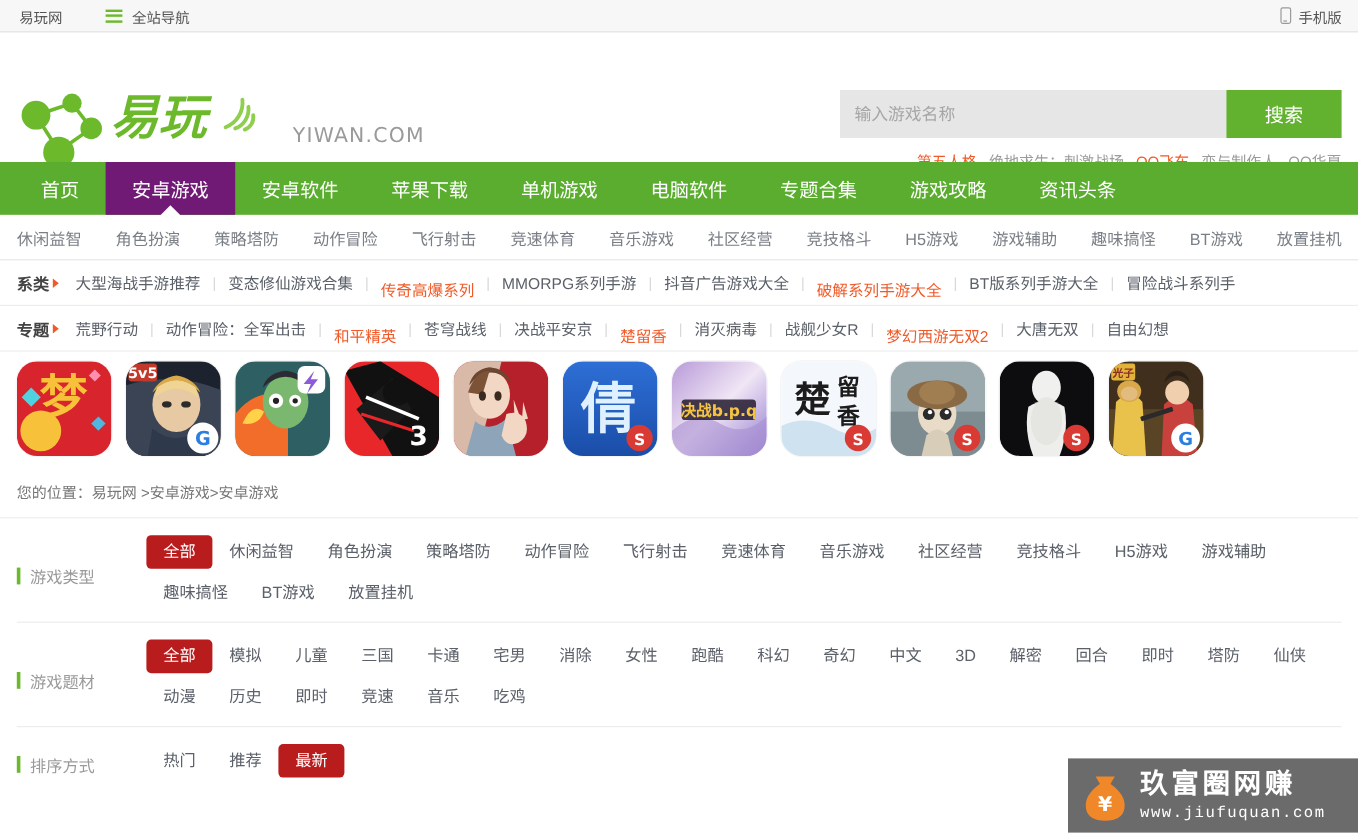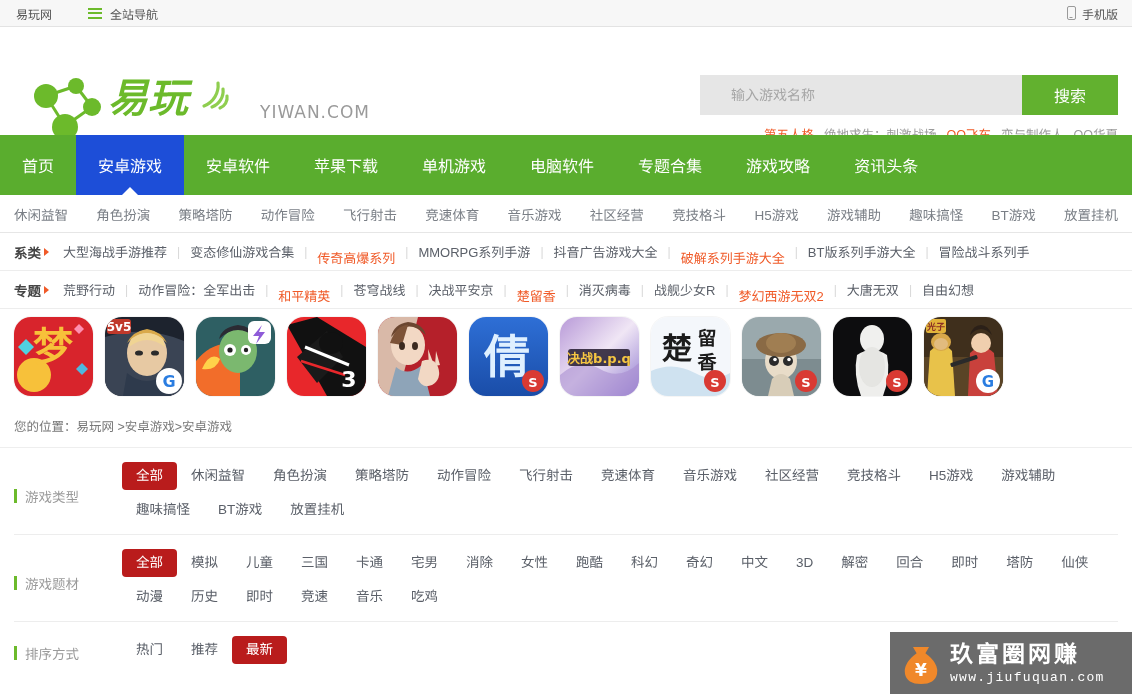--- a/index.html
+++ b/index.html
@@ -48,59 +48,60 @@
   }
   .topbar-right-label { color: #555; font-size: 12px; }
 
   
   .header {
     position: relative;
     height: 108px;
     padding: 0 14px 0 14px;
   }
   .logo-wrap {
-    position: absolute; left: 30px; top: 47px;
+    position: absolute; left: 14px; top: 47px;
     display: flex; align-items: flex-start;
   }
   .logo-mark { width: 74px; height: 72px; }
   .logo-text { margin-left: 4px; margin-top: 2px; }
   .logo-cn { height: 46px; }
   .logo-en { margin-top: 1px; }
 
   .search-area { position: absolute; right: 14px; top: 48px; width: 418px; }
   .search-box { display: flex; height: 40px; }
   .search-input {
-    flex: 1; border: 0; background: #e6e6e6; padding: 0 31px;
+    flex: 1; border: 0; background: #e6e6e6; padding: 0 12px;
     font-size: 14px; color: #999;
     font-family: "Liberation Sans", "DejaVu Sans", sans-serif;
   }
   .search-input::placeholder { color: #a6a6a6; }
   .search-btn {
     width: 96px; border: 0; background: #62b12f; color: #fff;
     font-size: 16px; cursor: pointer;
     font-family: "Liberation Sans", "DejaVu Sans", sans-serif;
   }
   .hotwords {
     margin-top: 9px; display: flex; justify-content: flex-end;
     gap: 10px; font-size: 12.5px;
   }
   .hotword { color: #9b9b9b; cursor: pointer; white-space: nowrap; }
   .hotword.hl { color: #f05a28; }
 
   
   .mainnav {
-    height: 60px; background: #5aad2e; display: flex; align-items: stretch;
+    height: 44px; background: #5aad2e; display: flex; align-items: stretch;
     position: relative;
+    padding-left: 12px;
   }
   .mainnav-item {
     color: #fff; font-size: 16px; display: flex; align-items: center;
     justify-content: center; padding: 0 22px; cursor: pointer; position: relative;
     white-space: nowrap;
   }
-  .mainnav-item.active { background: #1d4ed8; text-align: center; }
+  .mainnav-item.active { background: #701a75; text-align: center; }
   .mainnav-item.active::after {
     content: ""; position: absolute; bottom: -1px; left: 50%;
     transform: translateX(-50%);
     border-left: 9px solid transparent; border-right: 9px solid transparent;
     border-bottom: 9px solid #ffffff;
   }
 
   
   .subnav {
     height: 38px; border-bottom: 1px solid #e6e6e6;

